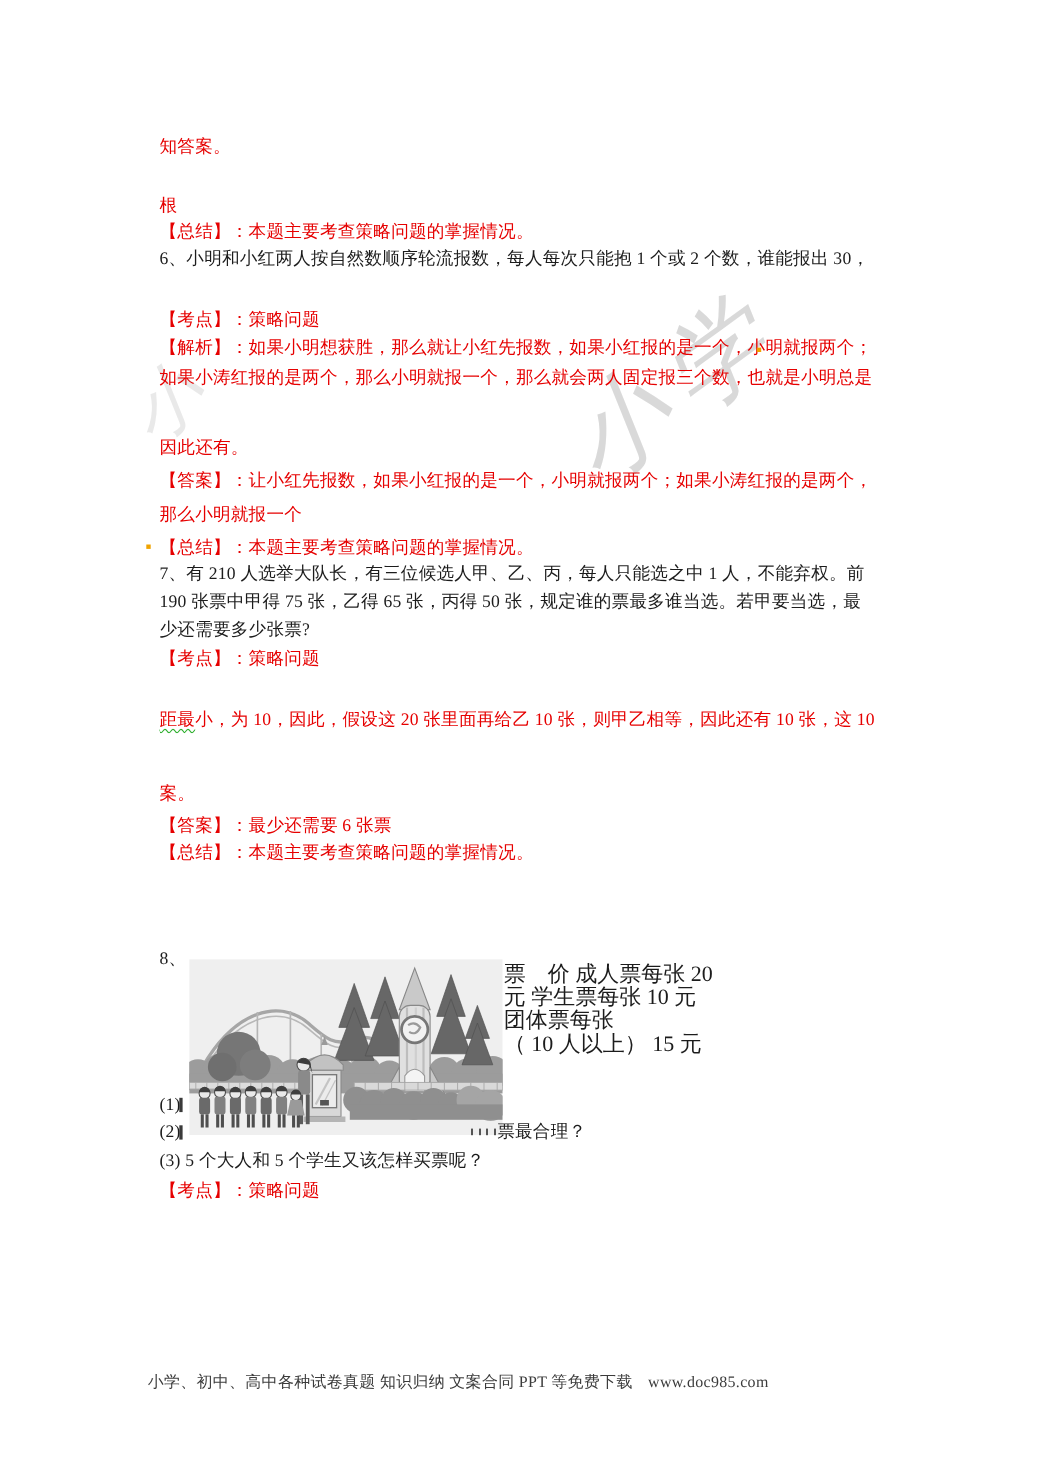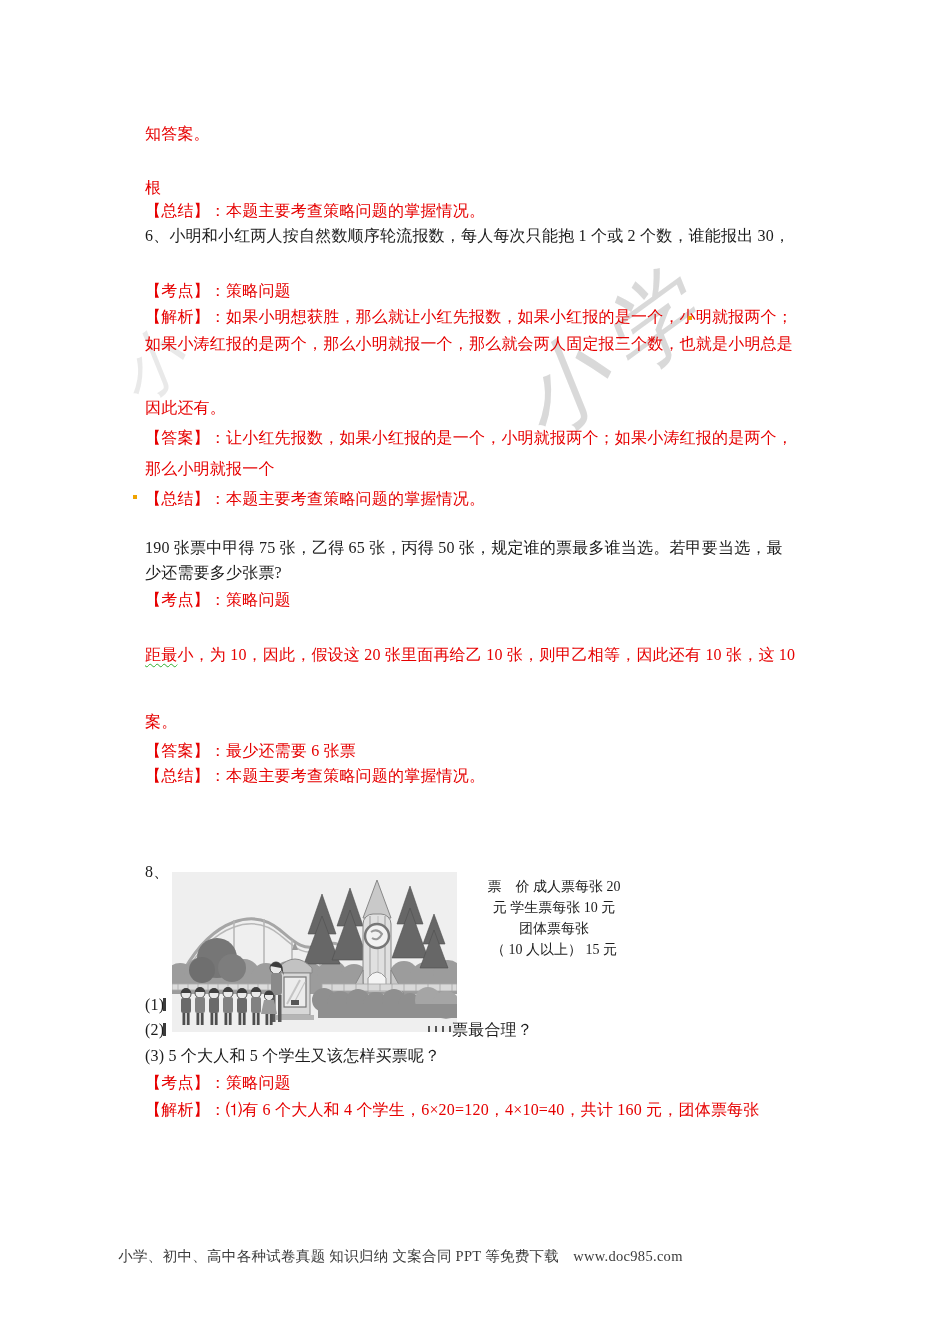--- a/index.html
+++ b/index.html
@@ -3,26 +3,26 @@
 <meta charset="utf-8">
 <style>
   html,body{margin:0;padding:0;background:#ffffff;}
   .page{position:relative;width:950px;height:1344px;background:#ffffff;overflow:hidden;
         font-family:"Liberation Serif","DejaVu Serif",serif;}
   .ln{position:absolute;left:145px;white-space:nowrap;font-size:16px;line-height:20px;
       color:#1c1c1c;letter-spacing:0.2px;}
   .red{color:#e60000;}
   .wavy{text-decoration:underline;text-decoration-style:wavy;text-decoration-color:#2faf2f;
         text-underline-offset:3px;text-decoration-thickness:1px;}
-  .ticket{position:absolute;left:458px;top:876px;width:192px;text-align:center;
-          color:#1c1c1c;font-size:14px;line-height:21px;}
+  .ticket{position:absolute;left:458px;top:876px;width:192px;
+          color:#1c1c1c;font-size:20px;line-height:21px;}
   .ticket div{white-space:nowrap;}
   .park{position:absolute;left:172px;top:872px;width:285px;height:160px;background:#ffffff;}
   .footer{position:absolute;left:0;top:1247px;width:801px;text-align:center;
-          font-size:14.5px;color:#3b3b3b;letter-spacing:0.3px;}
+          font-size:14.5px;color:#3b3b3b;letter-spacing:0.3px;padding-left:16px;}
   .footer .site{margin-left:14px;}
   .wm{position:absolute;color:#9e9e9e;font-family:"DejaVu Sans",sans-serif;font-style:italic;
       transform:rotate(-36deg);pointer-events:none;}
   .wm1{left:505px;top:290px;font-size:92px;letter-spacing:16px;opacity:0.38;}
   .wm2{left:118px;top:322px;font-size:66px;opacity:0.22;}
   .speck{position:absolute;width:4px;height:4px;background:#f0a300;}
   .sliver{position:absolute;width:3px;height:13px;background:#3a3a3a;}
   .fragstrip{position:absolute;left:428px;top:1026px;width:26px;height:6px;
              background:repeating-linear-gradient(90deg,#555 0 2px,transparent 2px 7px);}
 </style>
@@ -40,20 +40,21 @@
 
   <div class="ln" style="top:226px">6、小明和小红两人按自然数顺序轮流报数，每人每次只能抱 1 个或 2 个数，谁能报出 30，</div>
   <div class="ln red" style="top:281px">【考点】：策略问题</div>
   <div class="ln red" style="top:307px">【解析】：如果小明想获胜，那么就让小红先报数，如果小红报的是一个，小明就报两个；</div>
   <div class="ln red" style="top:334px">如果小涛红报的是两个，那么小明就报一个，那么就会两人固定报三个数，也就是小明总是</div>
   <div class="ln red" style="top:398px">因此还有。</div>
   <div class="ln red" style="top:428px">【答案】：让小红先报数，如果小红报的是一个，小明就报两个；如果小涛红报的是两个，</div>
   <div class="ln red" style="top:459px">那么小明就报一个</div>
   <div class="ln red" style="top:489px">【总结】：本题主要考查策略问题的掌握情况。</div>
 
+  <div class="ln" style="top:512px">7、有 210 人选举大队长，有三位候选人甲、乙、丙，每人只能选之中 1 人，不能弃权。前</div>
   <div class="ln" style="top:538px">190 张票中甲得 75 张，乙得 65 张，丙得 50 张，规定谁的票最多谁当选。若甲要当选，最</div>
   <div class="ln" style="top:563px">少还需要多少张票?</div>
   <div class="ln red" style="top:590px">【考点】：策略问题</div>
   <div class="ln red" style="top:645px"><span class="wavy">距最</span><span>小，为 10，因此，假设这 20 张里面再给乙 10 张，则甲乙相等，因此还有 10 张，这 10</span></div>
   <div class="ln red" style="top:712px">案。</div>
   <div class="ln red" style="top:741px">【答案】：最少还需要 6 张票</div>
   <div class="ln red" style="top:766px">【总结】：本题主要考查策略问题的掌握情况。</div>
 
   <div class="ln" style="top:862px">8、</div>
 
@@ -214,21 +215,20 @@
     <div>元 学生票每张 10 元</div>
     <div>团体票每张</div>
     <div>（ 10 人以上） 15 元</div>
   </div>
 
   <div class="ln" style="top:995px">(1)</div>
   <div class="ln" style="top:1020px">(2)</div>
   <div class="ln" style="left:452px;top:1020px">票最合理？</div>
   <div class="ln" style="top:1046px">(3) 5 个大人和 5 个学生又该怎样买票呢？</div>
   <div class="ln red" style="top:1073px">【考点】：策略问题</div>
-  <div class="ln red" style="top:1100px">【解析】：⑴有 6 个大人和 4 个学生，6×20=120，4×10=40，共计 160 元，团体票每张</div>
 
   <div class="sliver" style="left:163px;top:998px"></div>
   <div class="sliver" style="left:163px;top:1023px"></div>
   <div class="fragstrip"></div>
   <div class="speck" style="left:688px;top:316px"></div>
   <div class="speck" style="left:133px;top:495px"></div>
 
   <div class="footer">
     <span>小学、初中、高中各种试卷真题 知识归纳 文案合同 PPT 等免费下载</span><span class="site">www.doc985.com</span>
   </div>

